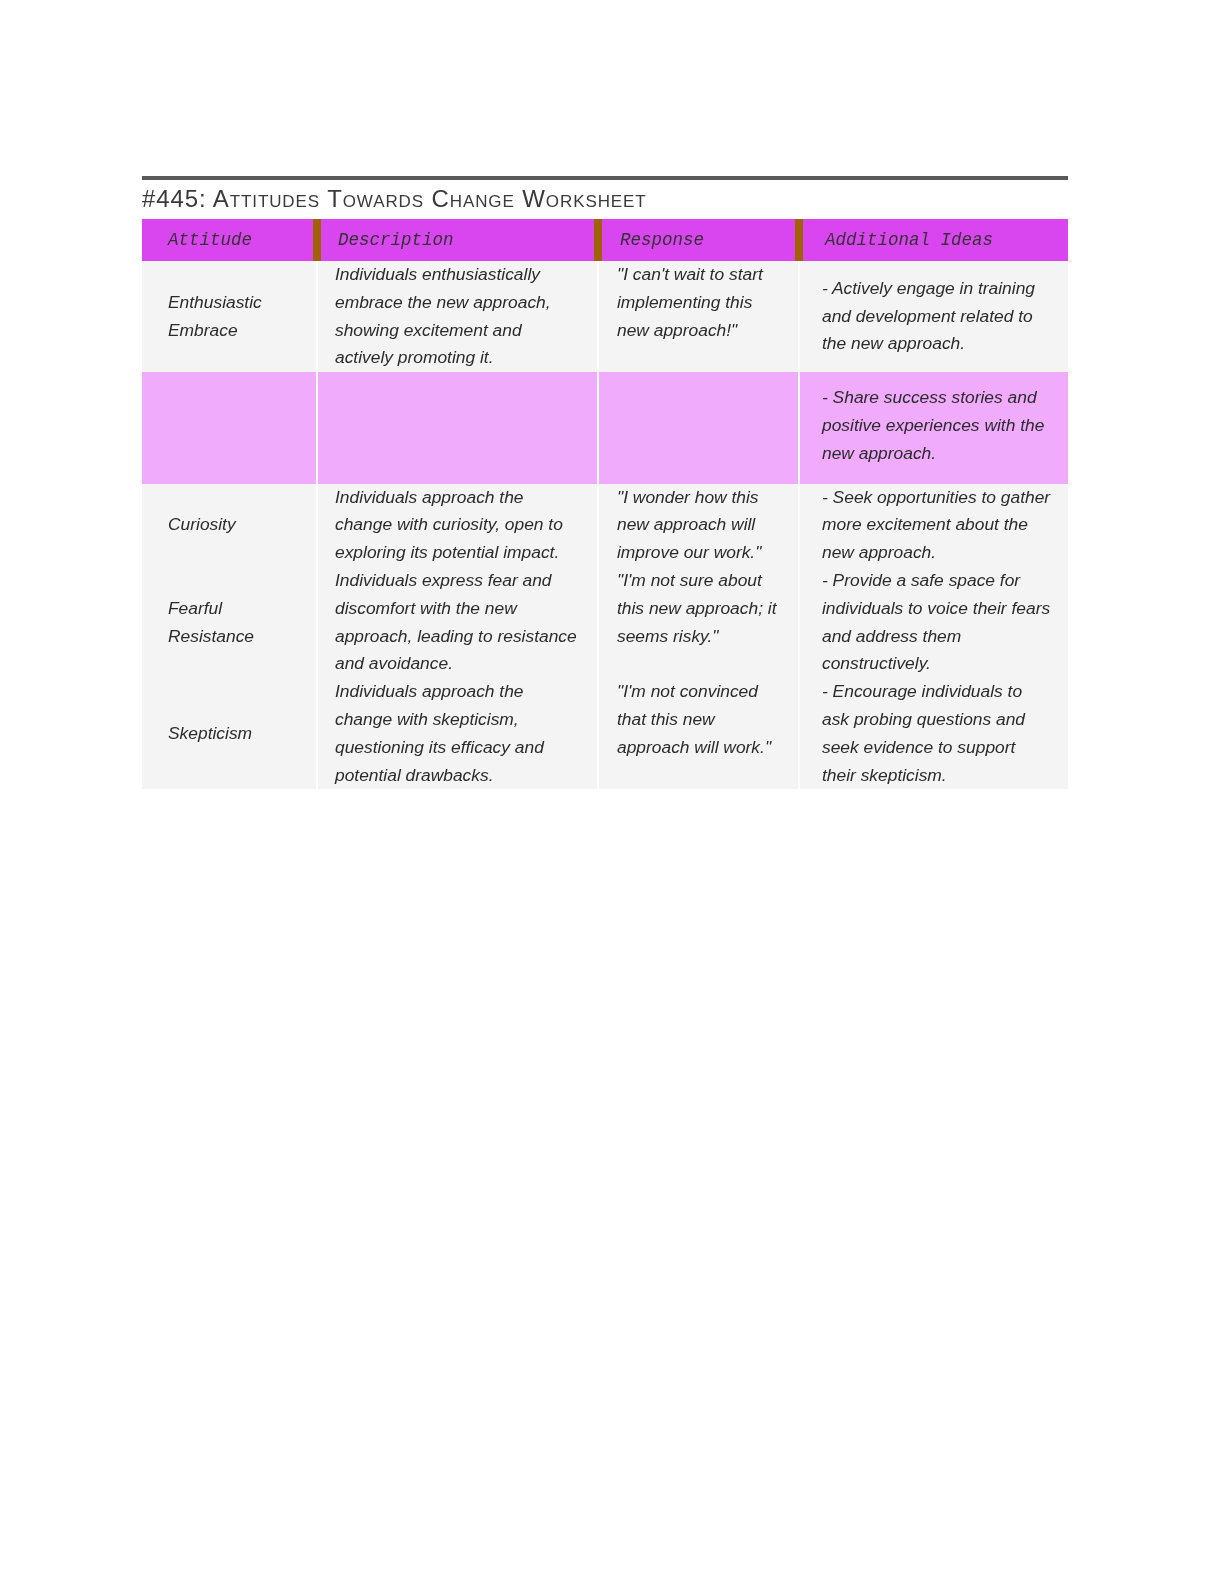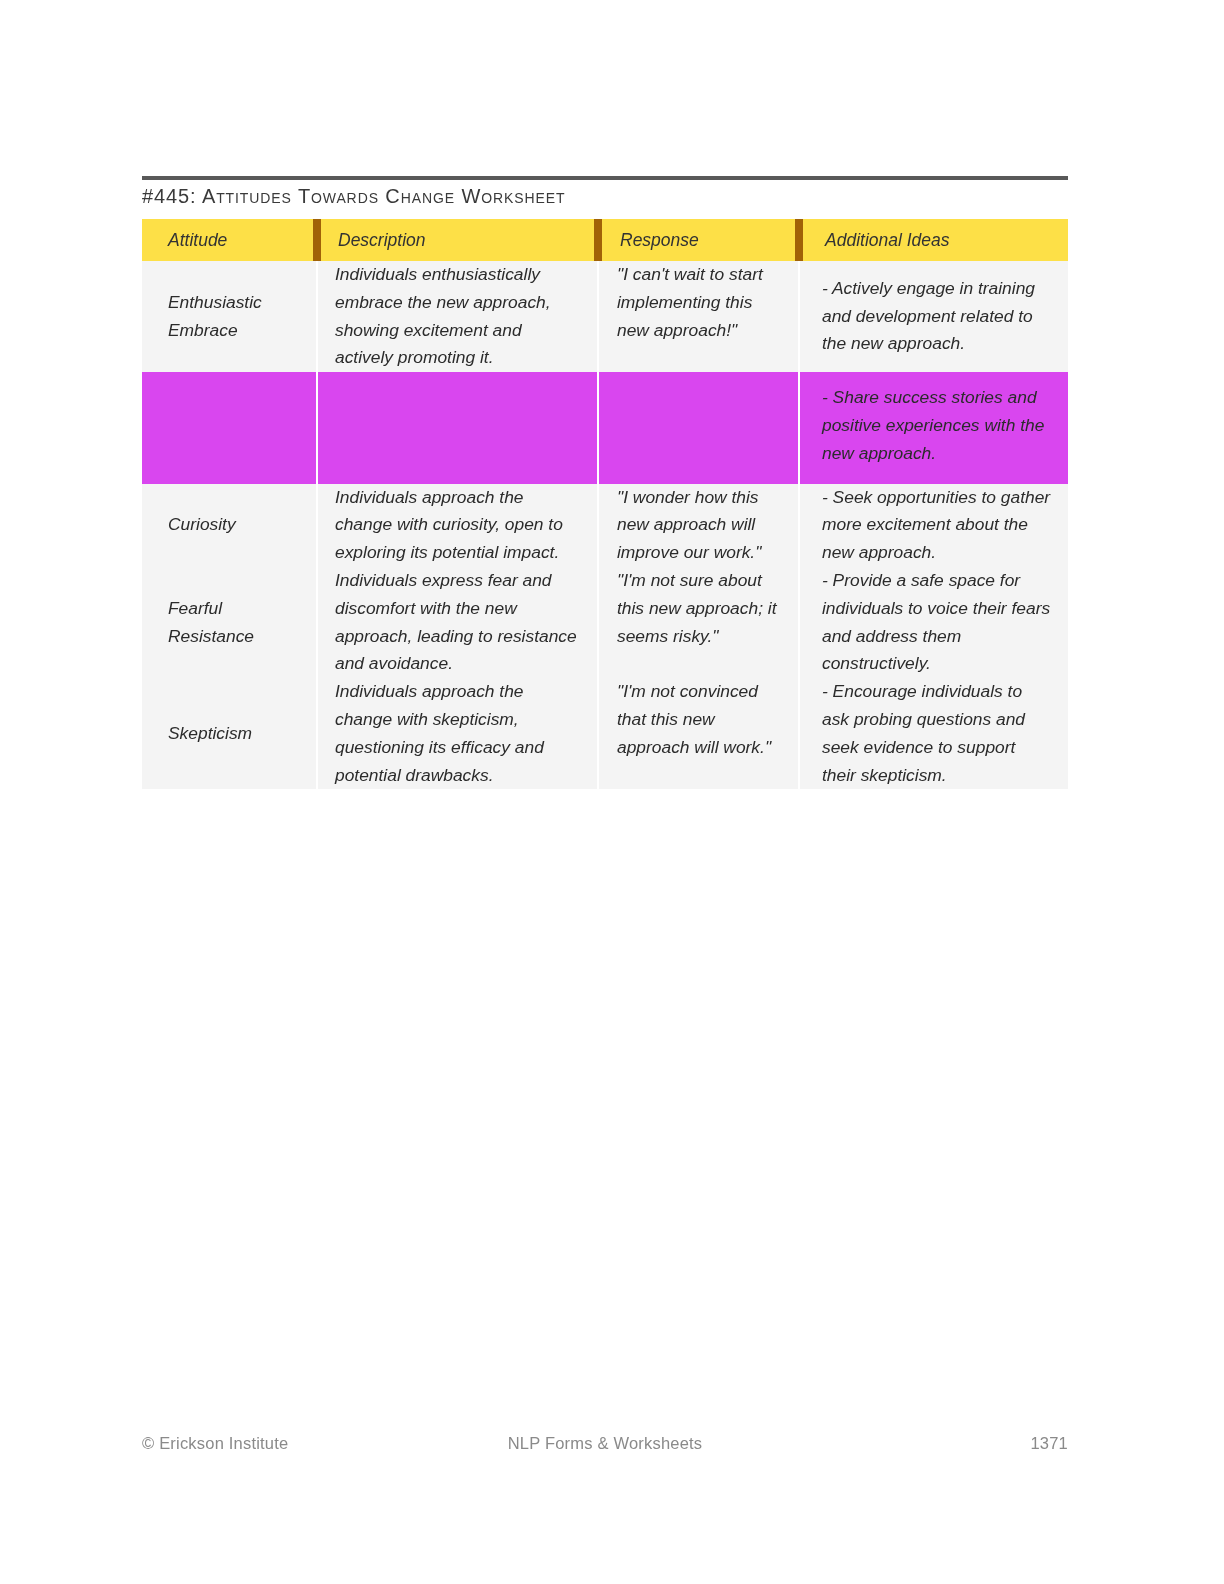--- a/index.html
+++ b/index.html
@@ -33,21 +33,21 @@
     height: 4px;
     background: #595959;
   }
 
   
   .doc-title {
     position: absolute;
     left: 0;
     top: 185px;
     width: 926px;
-    font-size: 20px;
+    font-size: 24px;
     letter-spacing: 0.9px;
     color: #3a3a3a;
     font-variant: small-caps;
     font-weight: 400;
     white-space: nowrap;
   }
 
   
   .wsheet-table {
     position: absolute;
@@ -63,38 +63,38 @@
   .wsheet-table col.c-ideas      { width: 269px; }
 
   .wsheet-table th,
   .wsheet-table td {
     vertical-align: middle;
     text-align: left;
     padding: 0;
     border: 0;
   }
 
-  thead tr { background: #fde047; }
+  thead tr { background: #d946ef; font-family: Liberation Mono, monospace; }
   thead th {
     height: 42px;
     font-weight: 400;
     font-style: italic;
     font-size: 17.5px;
     color: #333333;
     padding-left: 26px;
     padding-right: 10px;
     vertical-align: middle;
   }
   thead th.col-attitude { padding-left: 26px; }
   thead th.col-desc     { padding-left: 17px; }
   thead th.col-resp     { padding-left: 18px; }
   thead th.col-ideas    { padding-left: 22px; }
 
   tbody tr.shaded { background: #f4f4f4; }
-  tbody tr.plain  { background: #d946ef; }
+  tbody tr.plain  { background: #f0abfc; }
 
   tbody td {
     font-style: italic;
     font-size: 17.4px;
     line-height: 27.8px;
     color: #2b2b2b;
     padding-top: 14px;
     padding-bottom: 14px;
   }
   tbody td.cell-attitude {
@@ -227,19 +227,14 @@
       <tr class="shaded">
         <td class="cell-attitude">Skepticism</td>
         <td class="cell-desc">Individuals approach the change with skepticism, questioning its efficacy and potential drawbacks.</td>
         <td class="cell-resp">"I'm not convinced that this new approach will work."</td>
         <td class="cell-ideas">- Encourage individuals to ask probing questions and seek evidence to support their skepticism.</td>
       </tr>
 
     </tbody>
   </table>
 
-  <div class="footer">
-    <span class="f-left">© Erickson Institute</span>
-    <span class="f-center">NLP Forms &amp; Worksheets</span>
-    <span class="f-right">1371</span>
-  </div>
 
 </div>
 
 </body></html>

